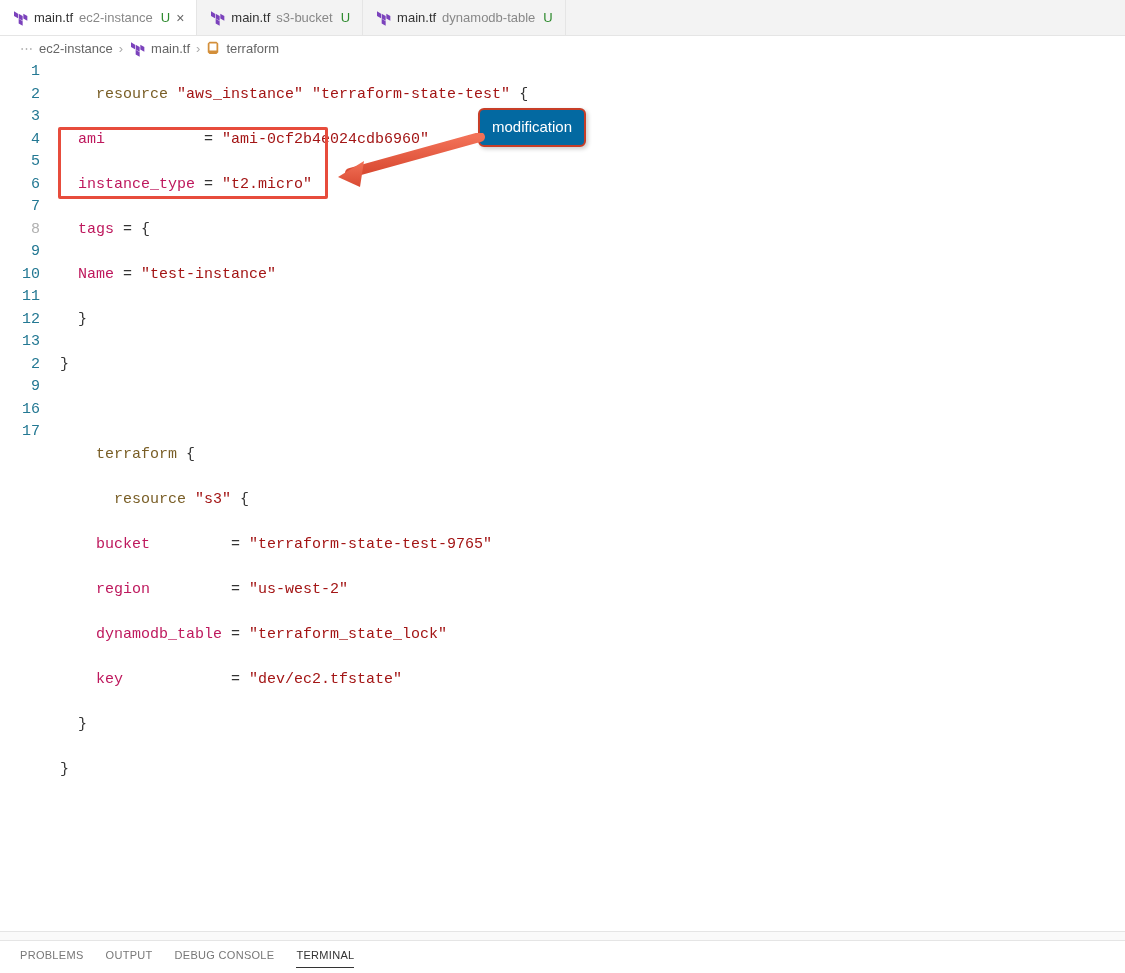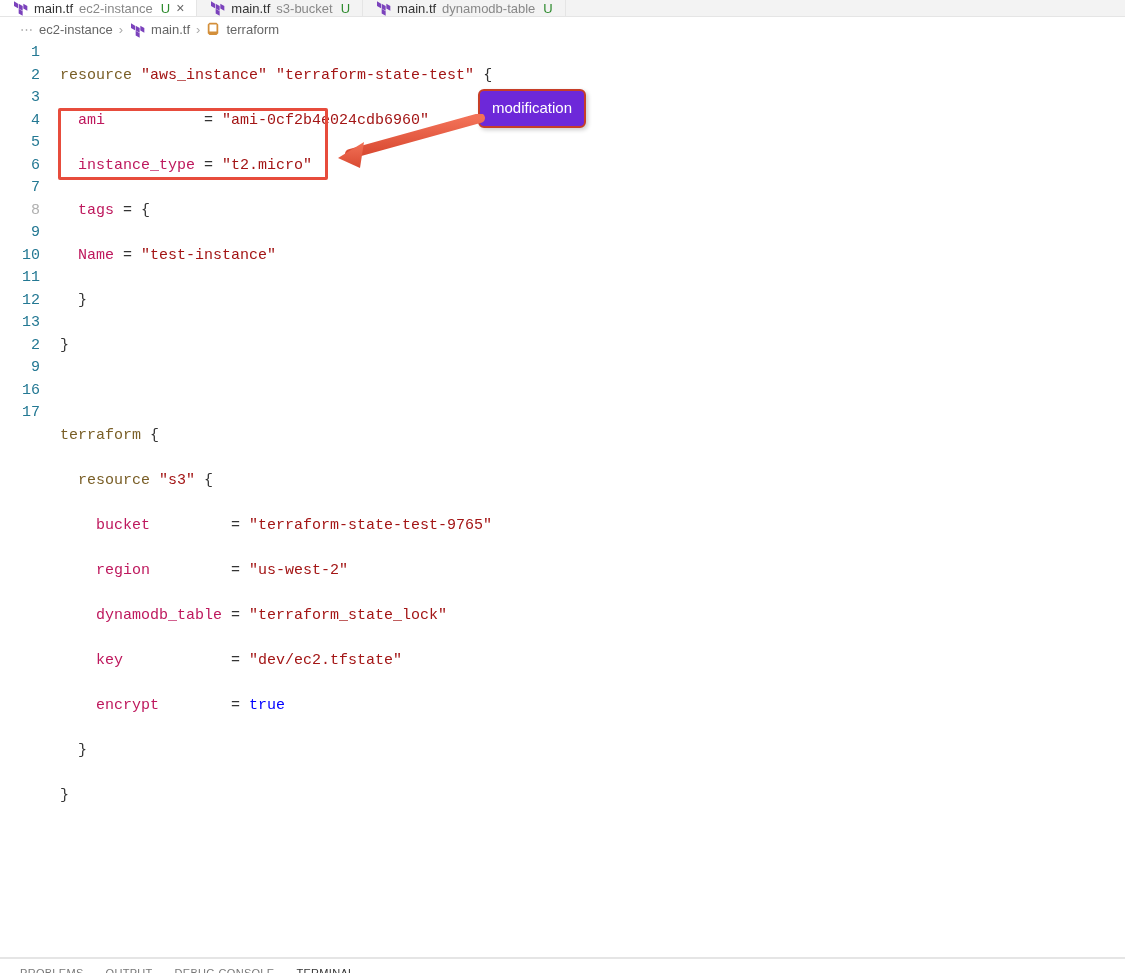--- a/index.html
+++ b/index.html
@@ -72,33 +72,33 @@
   .gutter .ln { height: 22.5px; }
   .gutter .ln.dim { color: #b0b0b0; }
   .code {
     flex: 1;
     position: relative;
     white-space: pre;
   }
   .code .line { height: 22.5px; }
   .str { color: #a31515; }
   .bool { color: #0000ff; }
-  .fn { color: #795e26; }
+  .fn { color: #795e26; margin-left: 36px; }
   .punc { color: #333; }
   .ident { color: #be185d; }
   .tok { color: #333; }
   .highlight-box {
     position: absolute;
     border: 3px solid #e74c3c;
     border-radius: 2px;
     pointer-events: none;
   }
   .callout {
     position: absolute;
-    background: #6d28d9;
+    background: #0369a1;
     color: #fff;
     padding: 6px 12px;
     border-radius: 6px;
     font-family: "Comic Sans MS", cursive, sans-serif;
     font-size: 15px;
     border: 2px solid #c73e28;
     box-shadow: 2px 2px 4px rgba(0,0,0,0.2);
   }
   .arrow {
     position: absolute;
@@ -212,21 +212,20 @@
 <div class="line">  <span class="ident">Name</span> <span class="tok">= </span><span class="str">"test-instance"</span></div>
 <div class="line">  <span class="punc">}</span></div>
 <div class="line"><span class="punc">}</span></div>
 <div class="line"></div>
 <div class="line"><span class="fn">terraform</span> <span class="punc">{</span></div>
 <div class="line">  <span class="fn">resource</span> <span class="str">"s3"</span> <span class="punc">{</span></div>
 <div class="line">    <span class="ident">bucket</span>         <span class="tok">= </span><span class="str">"terraform-state-test-9765"</span></div>
 <div class="line">    <span class="ident">region</span>         <span class="tok">= </span><span class="str">"us-west-2"</span></div>
 <div class="line">    <span class="ident">dynamodb_table</span> <span class="tok">= </span><span class="str">"terraform_state_lock"</span></div>
 <div class="line">    <span class="ident">key</span>            <span class="tok">= </span><span class="str">"dev/ec2.tfstate"</span></div>
-<div class="line">    <span class="ident">encrypt</span>        <span class="tok">= </span><span class="bool">true</span></div>
 <div class="line">  <span class="punc">}</span></div>
 <div class="line"><span class="punc">}</span></div>
 
     <div class="highlight-box" style="left:-2px; top:66px; width:270px; height:72px;"></div>
   </div>
 
   <div class="callout" style="left:478px; top:47px;">modification</div>
 
   <svg class="arrow" style="left:330px; top:72px; width:160px; height:60px;" viewBox="0 0 160 60">
     <defs>

